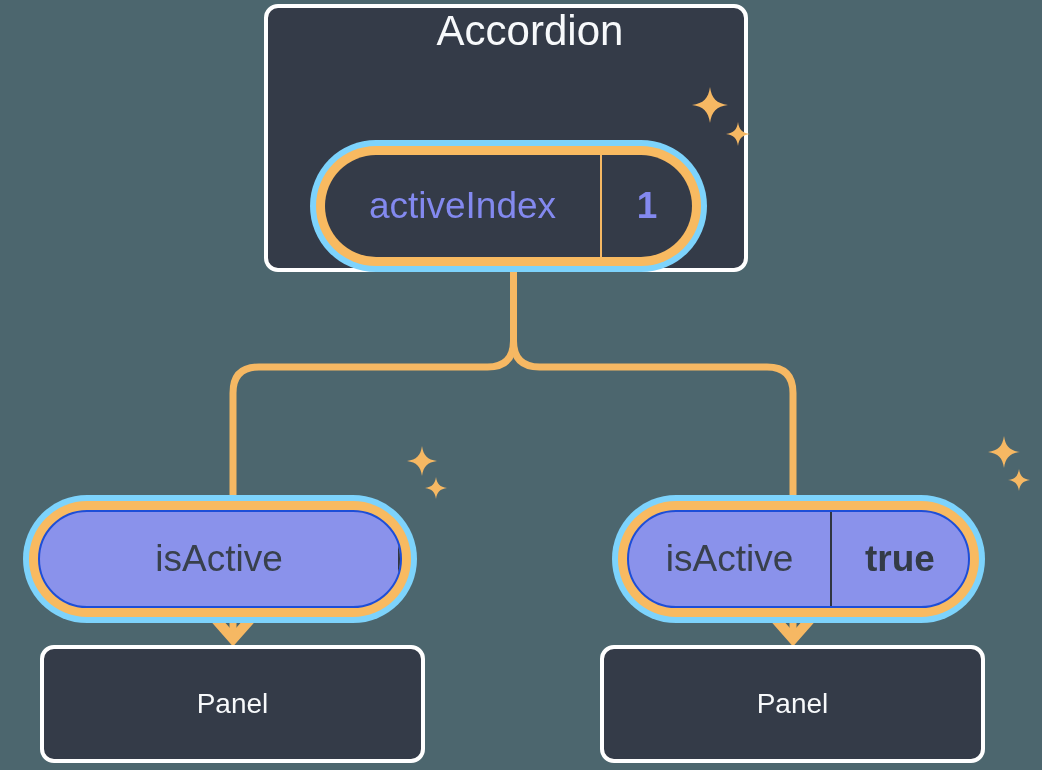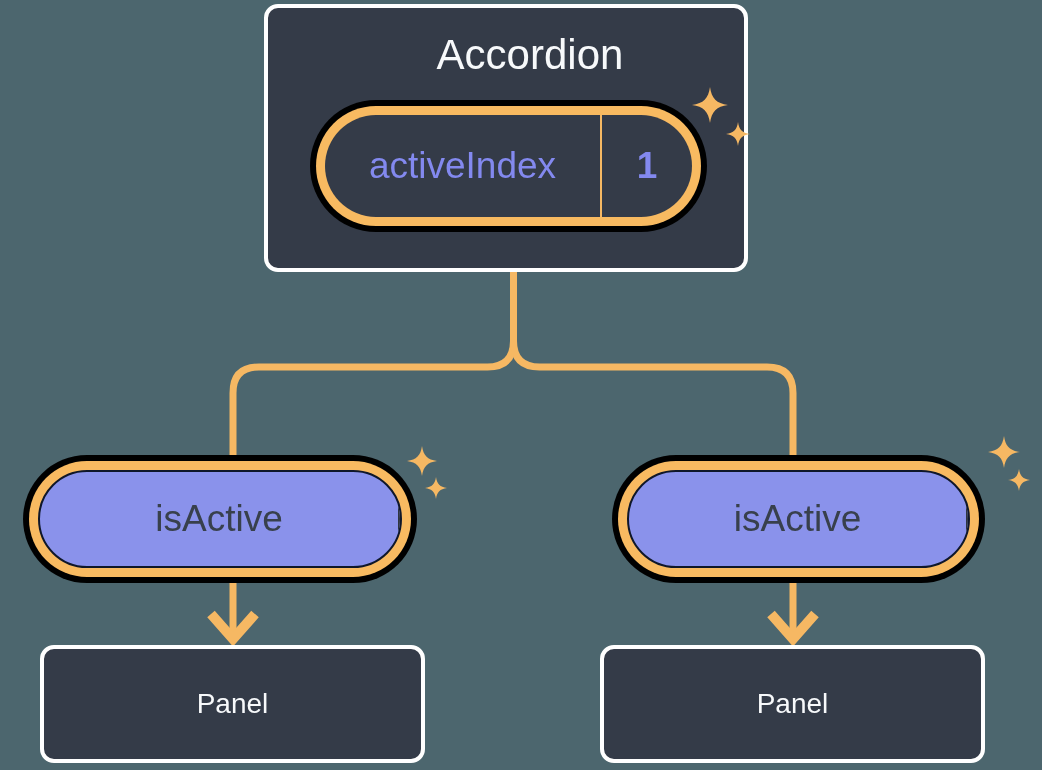--- a/index.html
+++ b/index.html
@@ -12,34 +12,34 @@
   #lines-layer{z-index:1;}
   #sparkle-layer{z-index:3;}
 
   
   .card{
     position:absolute;box-sizing:border-box;z-index:2;
     background:#343B48;border:4px solid #FFFFFF;border-radius:14px;
   }
   .card.accordion{left:264px;top:4px;width:484px;height:268px;}
   .card-title{
-    margin-top:24px;text-align:center;
+    text-align:center;
     font-size:42px;line-height:46px;font-weight:400;color:#F7F9FB;padding-left:48px;
   }
   .card.panel{
     left:40px;top:645px;width:385px;height:118px;
     display:flex;align-items:center;justify-content:center;
   }
   .card.panel.right{left:600px;}
   .panel-label{font-size:28px;font-weight:400;color:#F7F9FB;}
 
   
   .pill-outer{
     position:absolute;box-sizing:border-box;z-index:2;
-    background:#000000;border-radius:999px;padding:6px;
+    background:#7dd3fc;border-radius:999px;padding:6px;margin-top:40px;
   }
   .pill-mid{background:#F8BA61;border-radius:999px;padding:9px;height:100%;box-sizing:border-box;}
   .pill-inner{
     border-radius:999px;height:100%;box-sizing:border-box;
     display:flex;align-items:stretch;overflow:hidden;
   }
   
   .pill-outer.state{left:310px;top:100px;width:397px;height:132px;}
   .state .pill-inner{background:#343B48;}
   .state .pill-label{
@@ -47,21 +47,21 @@
     color:#8389EF;font-size:37px;font-weight:400;
   }
   .state .pill-sep{width:2px;background:#F6B863;}
   .state .pill-value{
     width:90px;display:flex;align-items:center;justify-content:center;
     color:#8389EF;font-size:37px;font-weight:700;
   }
   
   .pill-outer.prop-left{left:23px;top:455px;width:394px;height:128px;}
   .pill-outer.prop-right{left:612px;top:455px;width:373px;height:128px;}
-  .prop-pill .pill-inner{background:#8A92EB;border:2px solid #0f172a;}
+  .prop-pill .pill-inner{background:#8A92EB;border:2px solid #1d4ed8;}
   .prop-pill .pill-label{
     flex:1;display:flex;align-items:center;justify-content:center;
     color:#38404C;font-size:37px;font-weight:400;
   }
   .prop-pill .pill-sep{width:2px;background:#2F3540;}
   .prop-pill .pill-value{
     display:flex;align-items:center;justify-content:center;
     color:#333B47;font-size:37px;font-weight:700;
   }
   .prop-left .pill-value{width:150px;}
@@ -103,20 +103,21 @@
         <div class="pill-sep"></div>
       </div>
     </div>
   </div>
 
   <div class="pill-outer prop-pill prop-right">
     <div class="pill-mid">
       <div class="pill-inner">
         <div class="pill-label">isActive</div>
         <div class="pill-sep"></div>
+        <div class="pill-value">true</div>
       </div>
     </div>
   </div>
 
   <div class="card panel">
     <div class="panel-label">Panel</div>
   </div>
   <div class="card panel right">
     <div class="panel-label">Panel</div>
   </div>

